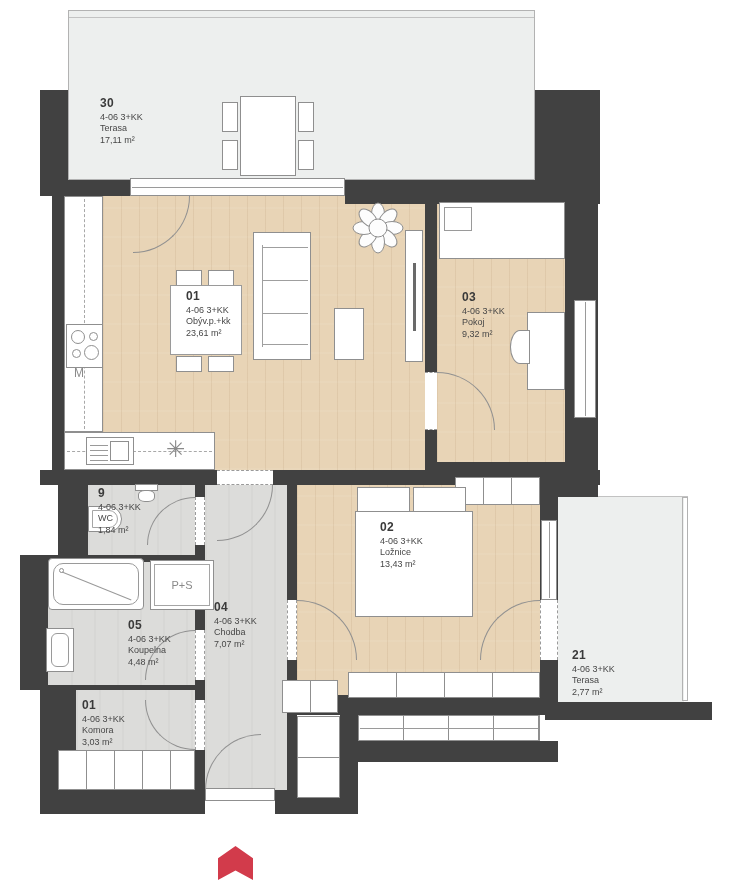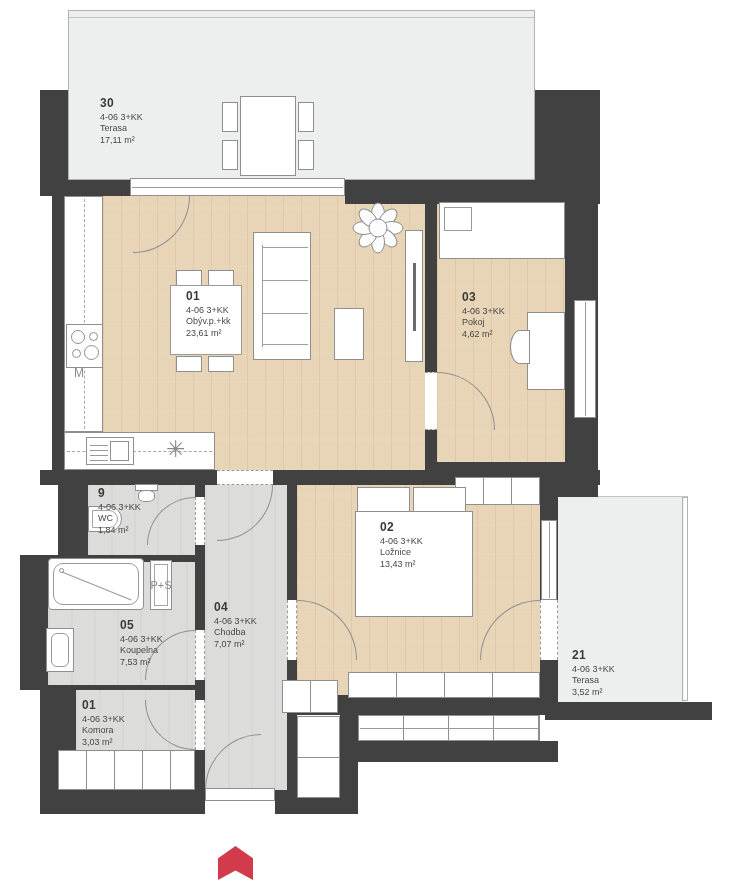--- a/index.html
+++ b/index.html
@@ -187,21 +187,21 @@
   <div class="fix" style="left:138px;top:490px;width:17px;height:12px;border-radius:40%"></div>
   <div class="fix" style="left:88px;top:506px;width:34px;height:26px;border-radius:0 13px 13px 0">
     <div style="position:absolute;inset:3px;border:1px solid #a5a5a5;border-radius:0 10px 10px 0"></div>
   </div>
 
   <div class="fix" style="left:48px;top:558px;width:96px;height:52px;border-radius:4px">
     <div style="position:absolute;left:4px;top:4px;right:4px;bottom:4px;border:1px solid #9a9a9a;border-radius:10px"></div>
     <div style="position:absolute;left:12px;top:12px;width:76px;border-top:1px solid #9a9a9a;transform:rotate(22deg);transform-origin:0 0"></div>
     <div class="circ" style="left:10px;top:9px;width:5px;height:5px"></div>
   </div>
-  <div class="fix" style="left:150px;top:560px;width:22px;height:50px">
+  <div class="fix" style="left:150px;top:560px;width:64px;height:50px">
     <div style="position:absolute;inset:3px;border:1px solid #a5a5a5;display:flex;align-items:center;justify-content:center;color:#8a8a8a;font-size:11px">P+S</div>
   </div>
   <div class="fix" style="left:46px;top:628px;width:28px;height:44px">
     <div style="position:absolute;inset:4px;border:1px solid #9a9a9a;border-radius:6px"></div>
   </div>
 
   <div class="fix cellsv" style="left:58px;top:750px;width:137px;height:40px"></div>
   <div class="fix" style="left:282px;top:680px;width:56px;height:33px">
     <div style="position:absolute;left:27px;top:0;bottom:0;border-left:1px solid #8f8f8f"></div>
   </div>
@@ -226,21 +226,21 @@
     <div class="num">01</div>
     <div>4-06  3+KK</div>
     <div>Obýv.p.+kk</div>
     <div>23,61 m²</div>
   </div>
 
   <div class="rlabel" style="left:462px;top:290px">
     <div class="num">03</div>
     <div>4-06  3+KK</div>
     <div>Pokoj</div>
-    <div>4,62 m²</div>
+    <div>9,32 m²</div>
   </div>
 
   <div class="rlabel" style="left:98px;top:486px">
     <div class="num">9</div>
     <div>4-06  3+KK</div>
     <div>WC</div>
     <div>1,84 m²</div>
   </div>
 
   <div class="rlabel" style="left:380px;top:520px">
@@ -250,36 +250,36 @@
     <div>13,43 m²</div>
   </div>
 
   <div class="rlabel" style="left:214px;top:600px">
     <div class="num">04</div>
     <div>4-06  3+KK</div>
     <div>Chodba</div>
     <div>7,07 m²</div>
   </div>
 
-  <div class="rlabel" style="left:120px;top:618px">
+  <div class="rlabel" style="left:128px;top:618px">
     <div class="num">05</div>
     <div>4-06  3+KK</div>
     <div>Koupelna</div>
-    <div>7,53 m²</div>
+    <div>4,48 m²</div>
   </div>
 
   <div class="rlabel" style="left:82px;top:698px">
     <div class="num">01</div>
     <div>4-06  3+KK</div>
     <div>Komora</div>
     <div>3,03 m²</div>
   </div>
 
   <div class="rlabel" style="left:572px;top:648px">
     <div class="num">21</div>
     <div>4-06  3+KK</div>
     <div>Terasa</div>
-    <div>3,52 m²</div>
+    <div>2,77 m²</div>
   </div>
 
   <div style="position:absolute;left:218px;top:846px;width:35px;height:34px;background:#d23b4b;clip-path:polygon(50% 0,100% 36%,100% 100%,50% 72%,0 100%,0 36%)"></div>
 
 </div>
 
 </body></html>

